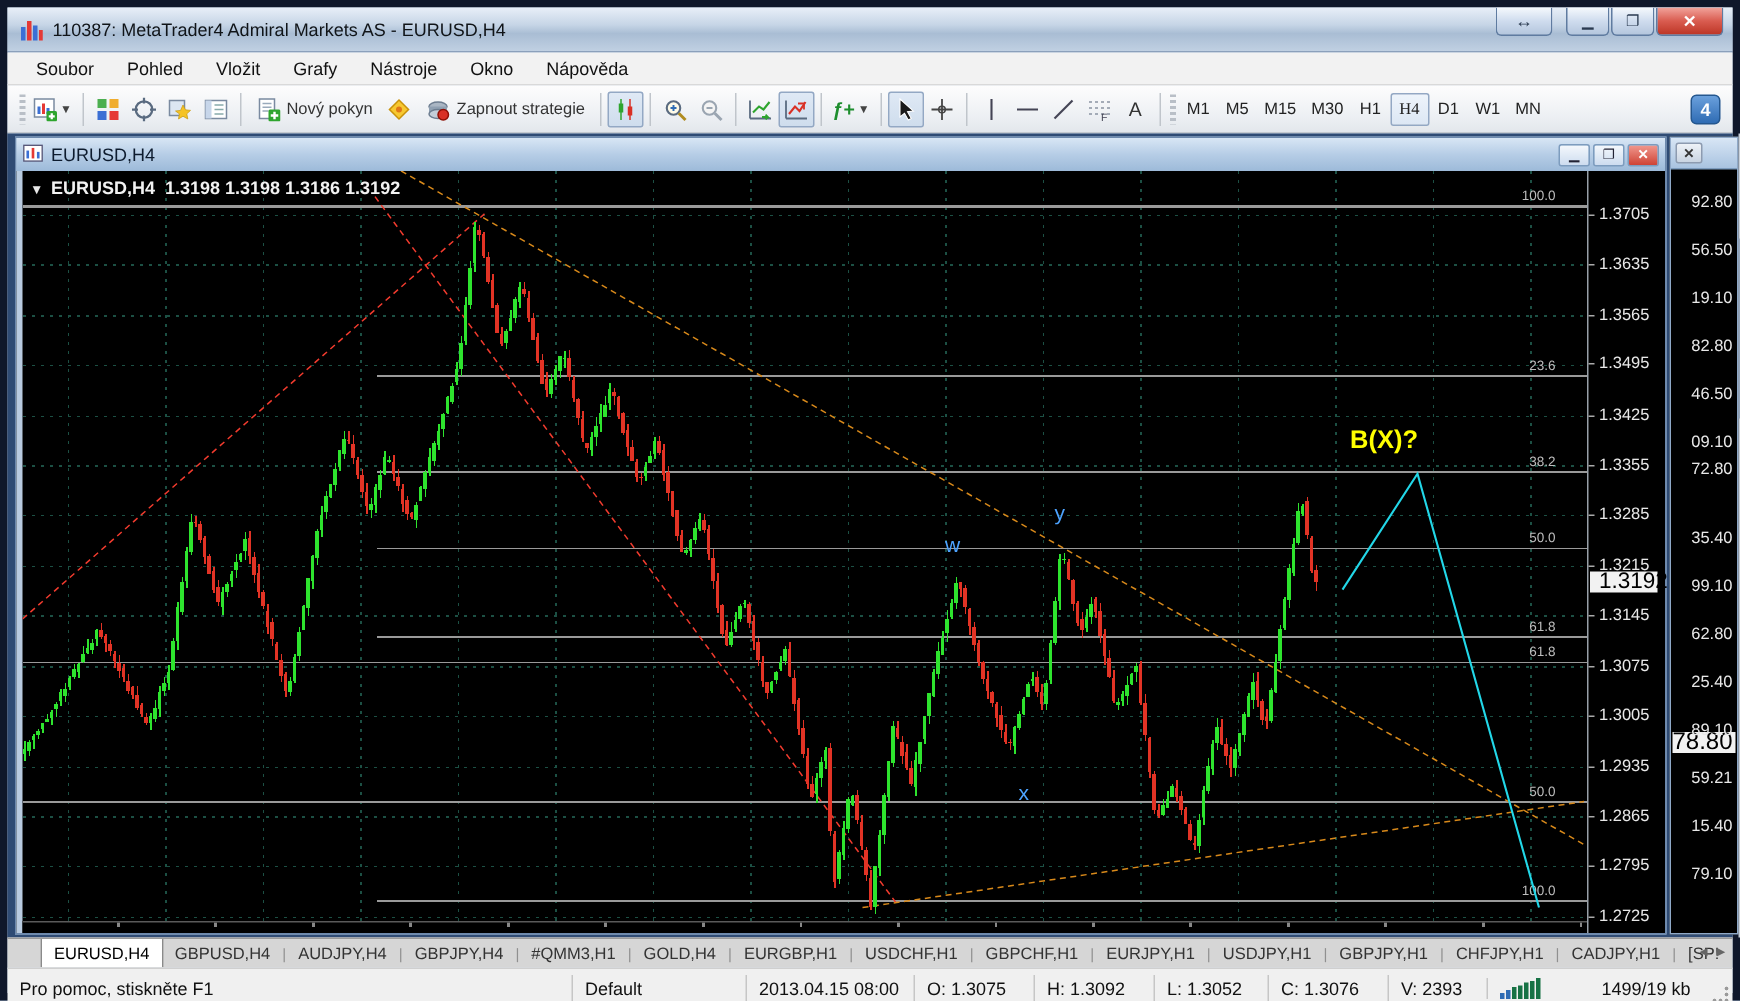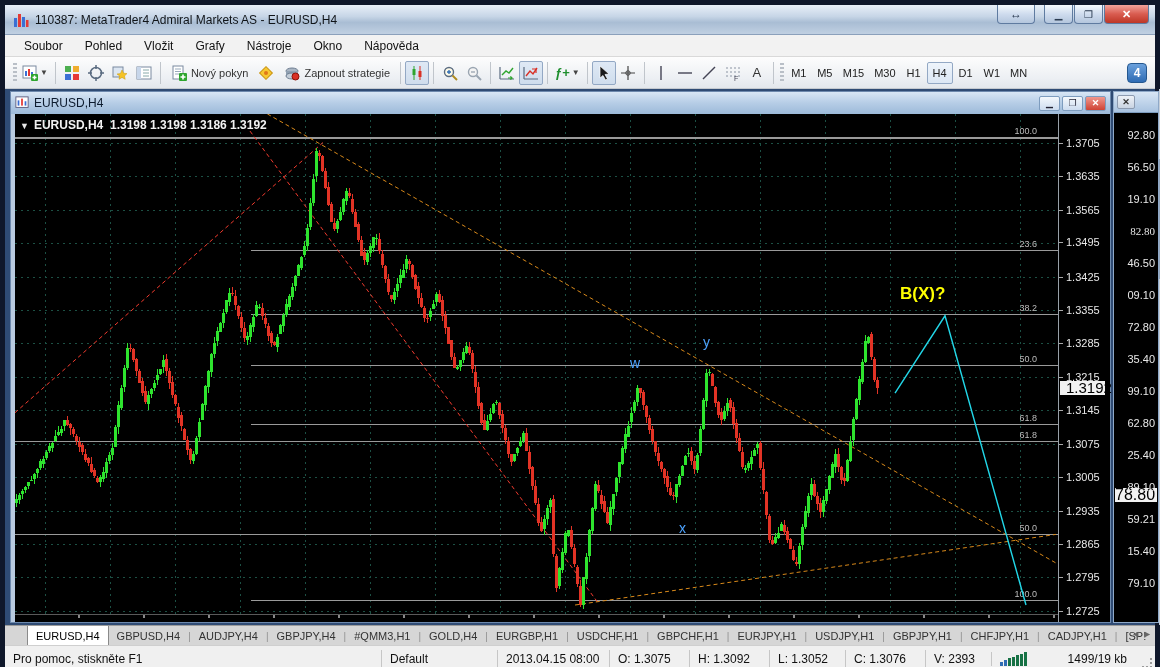--- a/index.html
+++ b/index.html
@@ -30,21 +30,21 @@
   .sep { width:1px; height:22px; background:#c0c5cb; margin:0 4px; }
   .grip { width:4px; height:20px; margin:0 2px;
     background:repeating-linear-gradient(180deg,#b9bfc7 0 2px,transparent 2px 4px); }
   .tbtn { height:24px; min-width:24px; padding:0 2px; display:flex; align-items:center; justify-content:center;
     border:1px solid transparent; border-radius:2px; color:#333; font-size:11px; }
   .tbtn.labeled { padding:0 5px; gap:4px; }
   .tbtn.pressed { border:1px solid #93a8c4; background:linear-gradient(#dfe9f5,#cfdded); }
   .caret { font-size:8px; color:#444; margin-left:2px; }
   .tfbtn { height:22px; min-width:26px; padding:0 4px; display:flex; align-items:center; justify-content:center;
     font-size:11px; color:#222; border:1px solid transparent; border-radius:2px; }
-  .tfbtn.active { border:1px solid #93a8c4; background:linear-gradient(#eef4fb,#dce7f4); }
+  .tfbtn.active { border:1px solid #93a8c4; background:linear-gradient(#eef4fb,#dce7f4);font-family:Liberation Serif, serif; }
   .badge4 { width:20px; height:20px; border-radius:4px; background:linear-gradient(#6aa0dc,#2f6cb4);
     color:#fff; font-size:12px; font-weight:bold; display:flex; align-items:center; justify-content:center;
     border:1px solid #24578f; }
   .icon16 { width:16px; height:16px; display:inline-block; }
 
   
   .mdi { position:absolute; left:0; top:84px; width:100%; height:536px; background:#2f4b74; }
 
   .chartwin { position:absolute; left:5px; top:2px; width:1101px; height:532px;
     border:1px solid #6d89ad; background:#bcd0e6; }
@@ -995,24 +995,24 @@
 
     <div class="sliverwin">
       <div class="sw-title">
         <div class="swbtn">✕</div>
       </div>
       <div class="sw-body" id="swbody">
         <div class="badge2" id="swbadge" style="top: 375px;">78.80</div>
       <div class="swlab" style="top: 16px; text-align: right;">92.80</div>
           <div class="swlab" style="top: 48px;">56.50</div>
           <div class="swlab" style="top: 80px;">19.10</div>
-          <div class="swlab" style="top: 112px; font-family: Liberation Serif, serif;">82.80</div>
+          <div class="swlab" style="top: 112px;">82.80</div>
           <div class="swlab" style="top: 144px;">46.50</div>
           <div class="swlab" style="top: 176px;">09.10</div>
-          <div class="swlab" style="top: 208px;">72.80</div>
+          <div class="swlab" style="top: 194px;">72.80</div>
           <div class="swlab" style="top: 240px;">35.40</div>
           <div class="swlab" style="top: 272px;">99.10</div>
           <div class="swlab" style="top: 304px;">62.80</div>
           <div class="swlab" style="top: 336px;">25.40</div>
           <div class="swlab" style="top: 368px;">89.10</div>
           <div class="swlab" style="top: 400px;">59.21</div>
           <div class="swlab" style="top: 432px;">15.40</div>
           <div class="swlab" style="top: 464px;">79.10</div>
         </div>
     </div>

